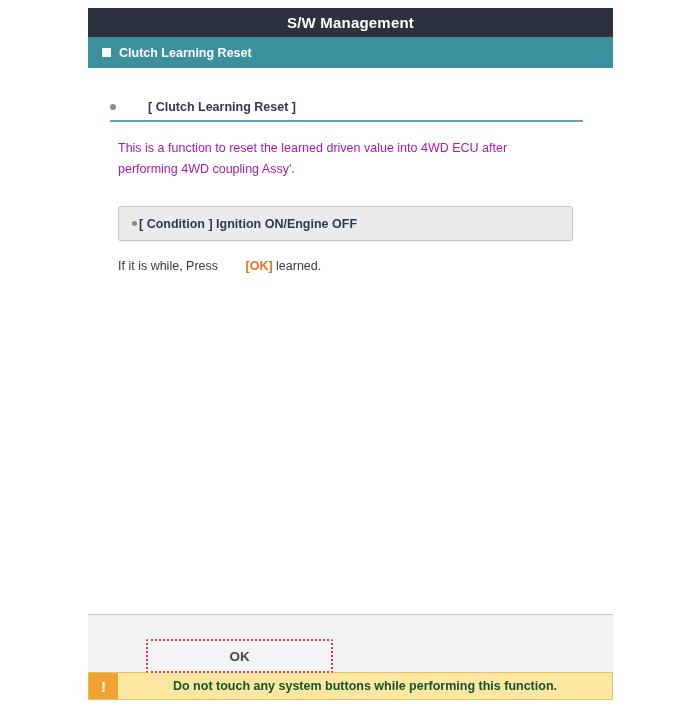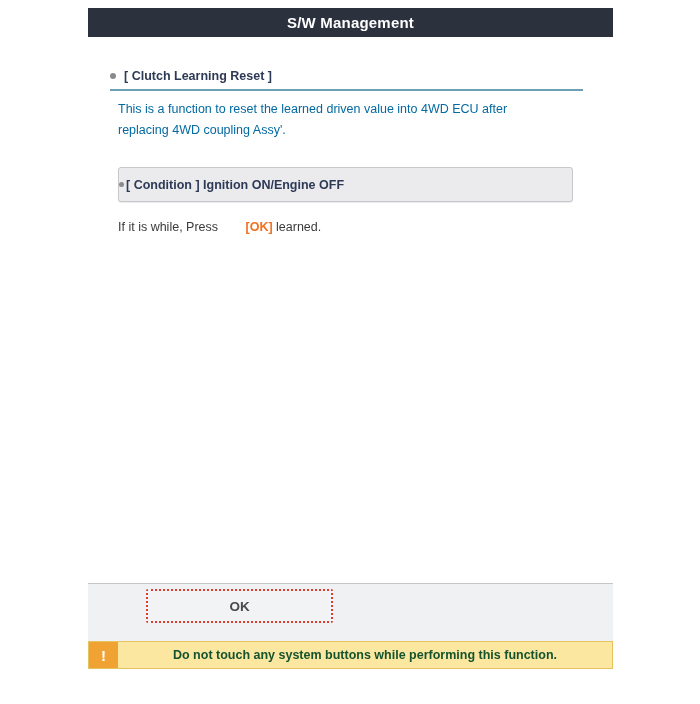--- a/index.html
+++ b/index.html
@@ -44,52 +44,54 @@
   .content {
     height: 546px;
     background: #ffffff;
     padding-top: 32px;
   }
   .section-title-row {
     margin-left: 22px;
     display: flex; align-items: center;
     font-size: 12.5px; font-weight: bold;
     color: #2d3a55;
+    gap: 24px;
   }
   .dot {
     width: 6px; height: 6px;
     border-radius: 50%;
     background: #8a8a8a;
     display: inline-block;
     margin-right: 8px;
     flex: none;
   }
   .dot.small {
     width: 5px; height: 5px;
     margin-right: 2px;
   }
   .section-underline {
     margin: 6px 30px 0 22px;
     height: 0;
     border-bottom: 2px solid #6d9eb4;
   }
   .desc {
-    margin: 8px 50px 0 30px;
+    margin: 16px 50px 0 30px;
     font-size: 12.5px;
     line-height: 21px;
-    color: #0369a1;
+    color: #a21caf;
   }
   .condition-box {
     margin: 26px 40px 0 30px;
     height: 35px;
     background: #ebebee;
     border: 1px solid #c7c7cc;
     border-radius: 3px;
     box-shadow: 0 1px 1px rgba(0,0,0,0.08);
     display: flex; align-items: center;
+    padding-left: 13px;
     font-size: 12.5px; font-weight: bold;
     color: #2d3a55;
   }
   .ready-line {
     margin: 18px 30px 0 30px;
     font-size: 12.5px;
     color: #3a3a3a;
   }
   .ok-accent {
     color: #f3701d;
@@ -97,21 +99,21 @@
     margin-left: 24px;
   }
   
   .footer {
     height: 58px;
     background: #eff1f2;
     border-top: 1px solid #c4c6c7;
     display: flex;
     justify-content: space-between;
     align-items: flex-start;
-    padding: 5px 58px 0 58px;
+    padding: 24px 58px 0 58px;
   }
   .btn {
     width: 187px; height: 34px;
     font-family: "Liberation Sans", "DejaVu Sans", sans-serif;
     font-size: 13.5px; font-weight: bold;
     color: #4a4a4a;
     cursor: pointer;
   }
   .ok-btn {
     background: #f1f3f4;
@@ -148,30 +150,34 @@
 </style>
 </head>
 <body>
 
 <div class="panel">
 
   <div class="titlebar">
     <span>S/W Management</span>
   </div>
 
+  <div class="subbar">
+    <span class="sq"></span>
+    <span>Clutch Learning Reset</span>
+  </div>
 
   <div class="content">
 
     <div class="section-title-row">
       <span class="dot"></span>
       <span>[ Clutch Learning Reset ]</span>
     </div>
     <div class="section-underline"></div>
 
-    <p class="desc"><span>This is a function to reset the learned driven value into 4WD ECU after</span><br><span>replacing 4WD coupling Assy'.</span></p>
+    <p class="desc"><span>This is a function to reset the learned driven value into 4WD ECU after</span><br><span>performing 4WD coupling Assy'.</span></p>
 
     <div class="condition-box">
       <span class="dot small"></span>
       <span>[ Condition ] Ignition ON/Engine OFF</span>
     </div>
 
     <p class="ready-line"><span>If it is while, Press </span><span class="ok-accent">[OK]</span><span> learned.</span></p>
 
   </div>
 

